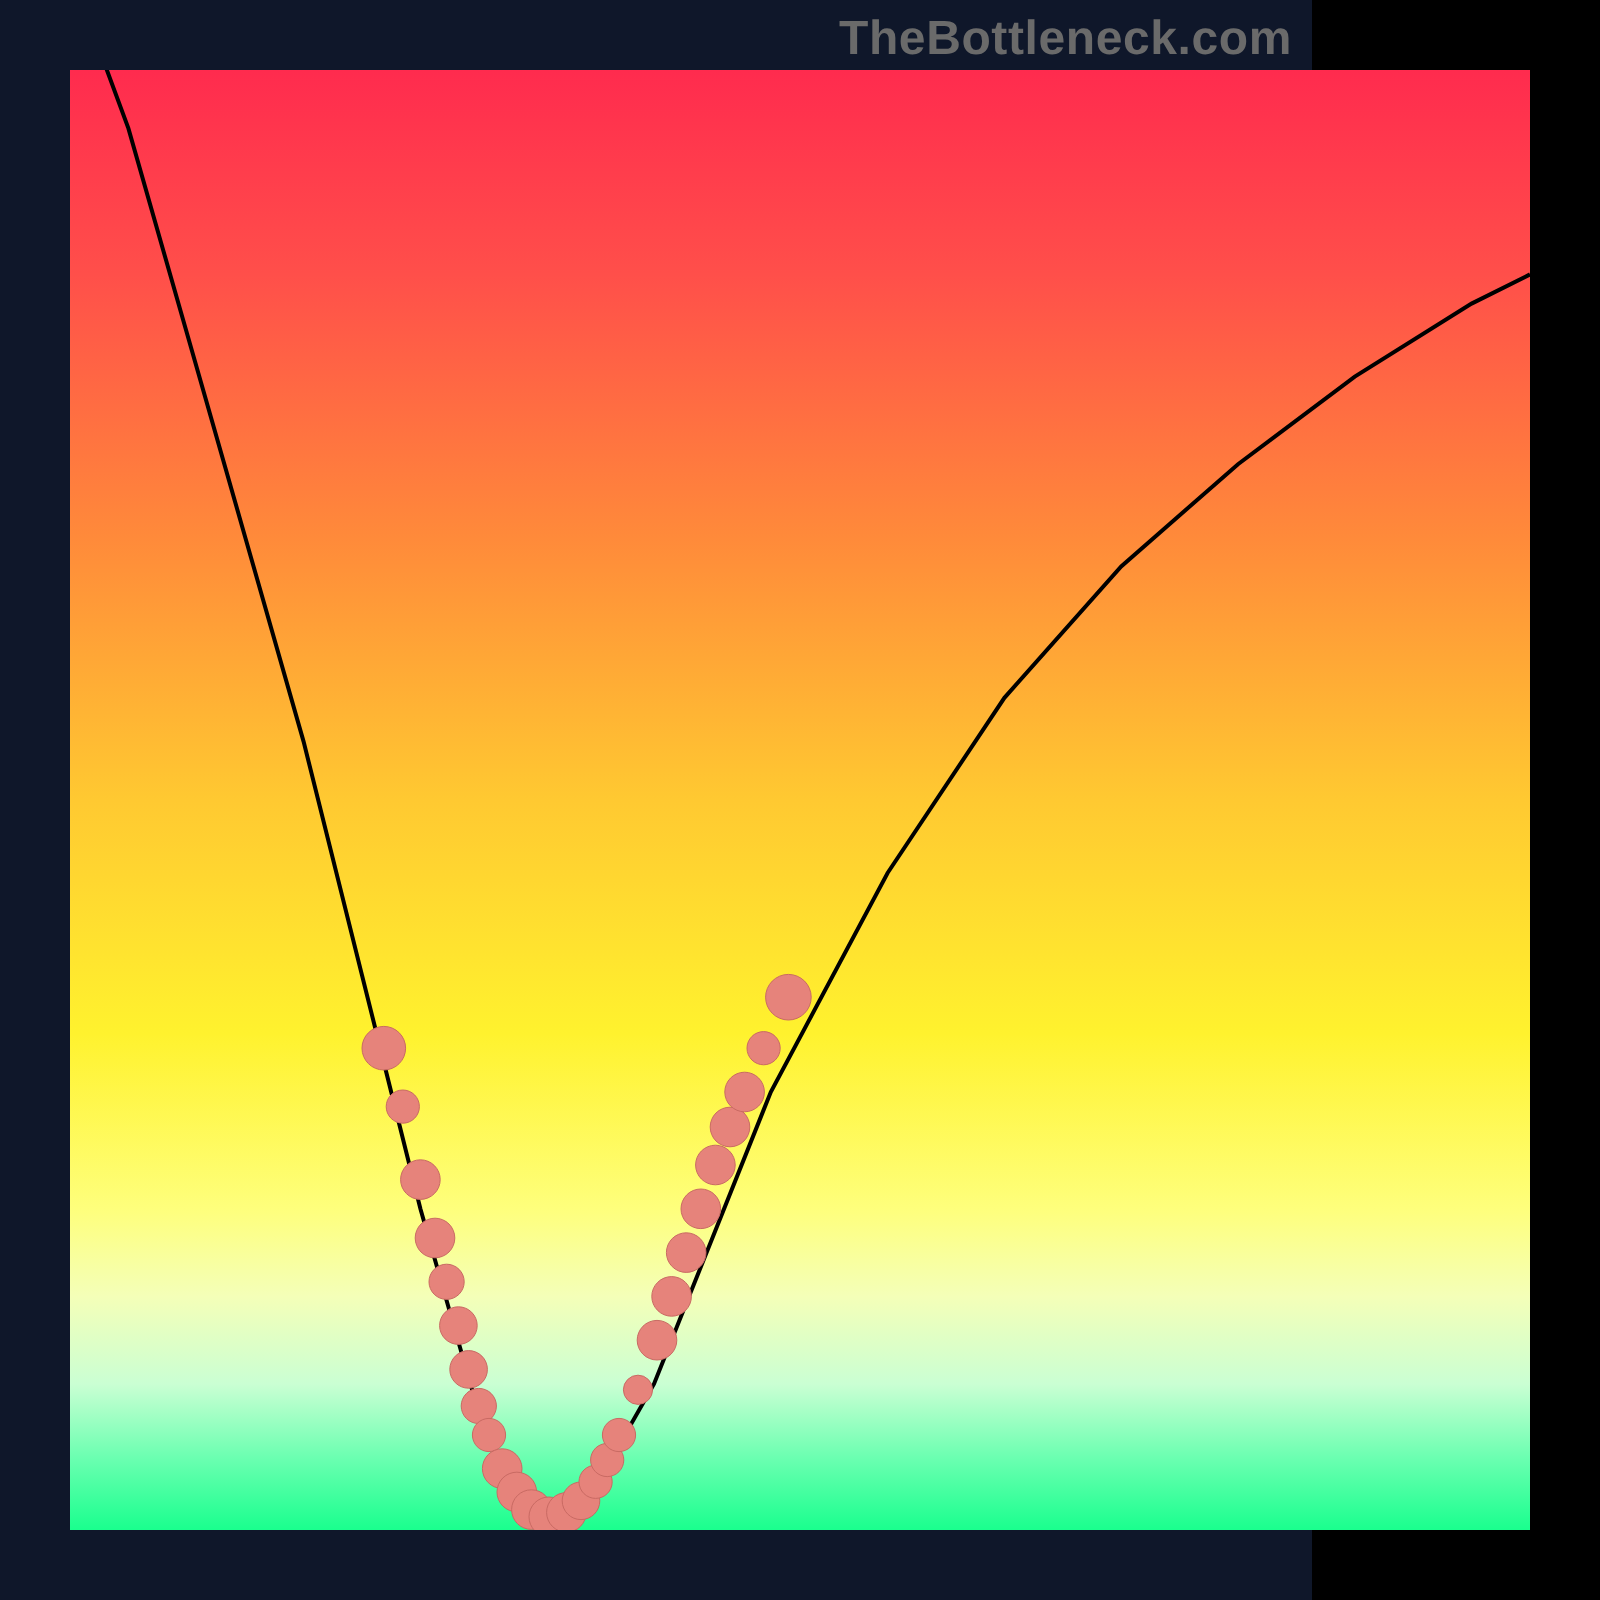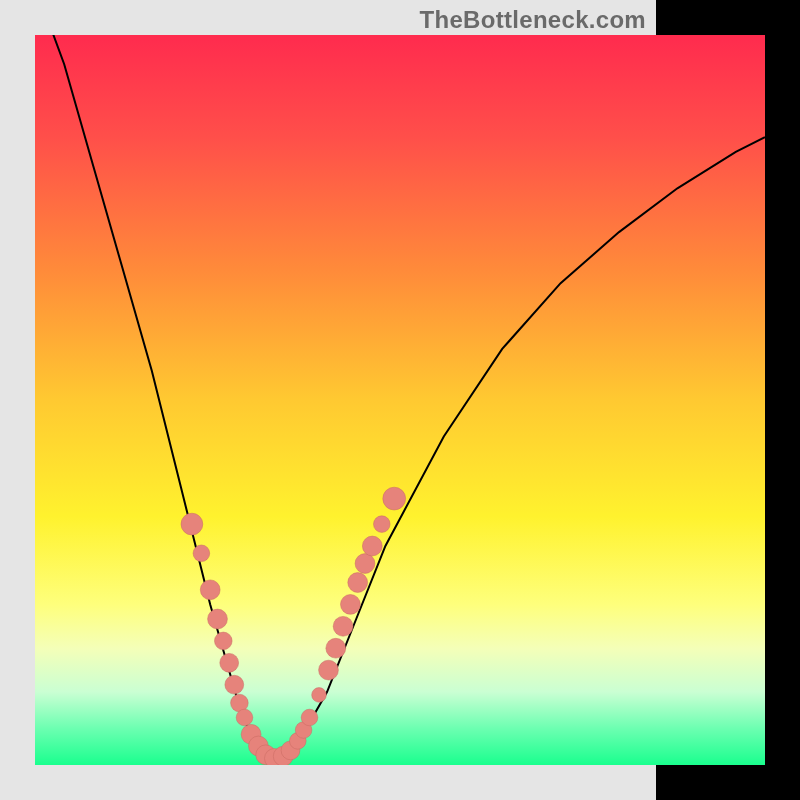--- a/index.html
+++ b/index.html
@@ -9,21 +9,21 @@
     height: 800px;
     background: #000;
     overflow: hidden;
   }
   .frame {
     position: absolute;
     left: 0;
     top: 0;
     width: 656px;
     height: 800px;
-    background: #e5e5e5;
+    background: #0f172a;
   }
   .plot {
     position: absolute;
     left: 35px;
     top: 35px;
     width: 730px;
     height: 730px;
     background: linear-gradient(to bottom,
       #ff2b4e 0%,
       #ff4f4a 14%,

